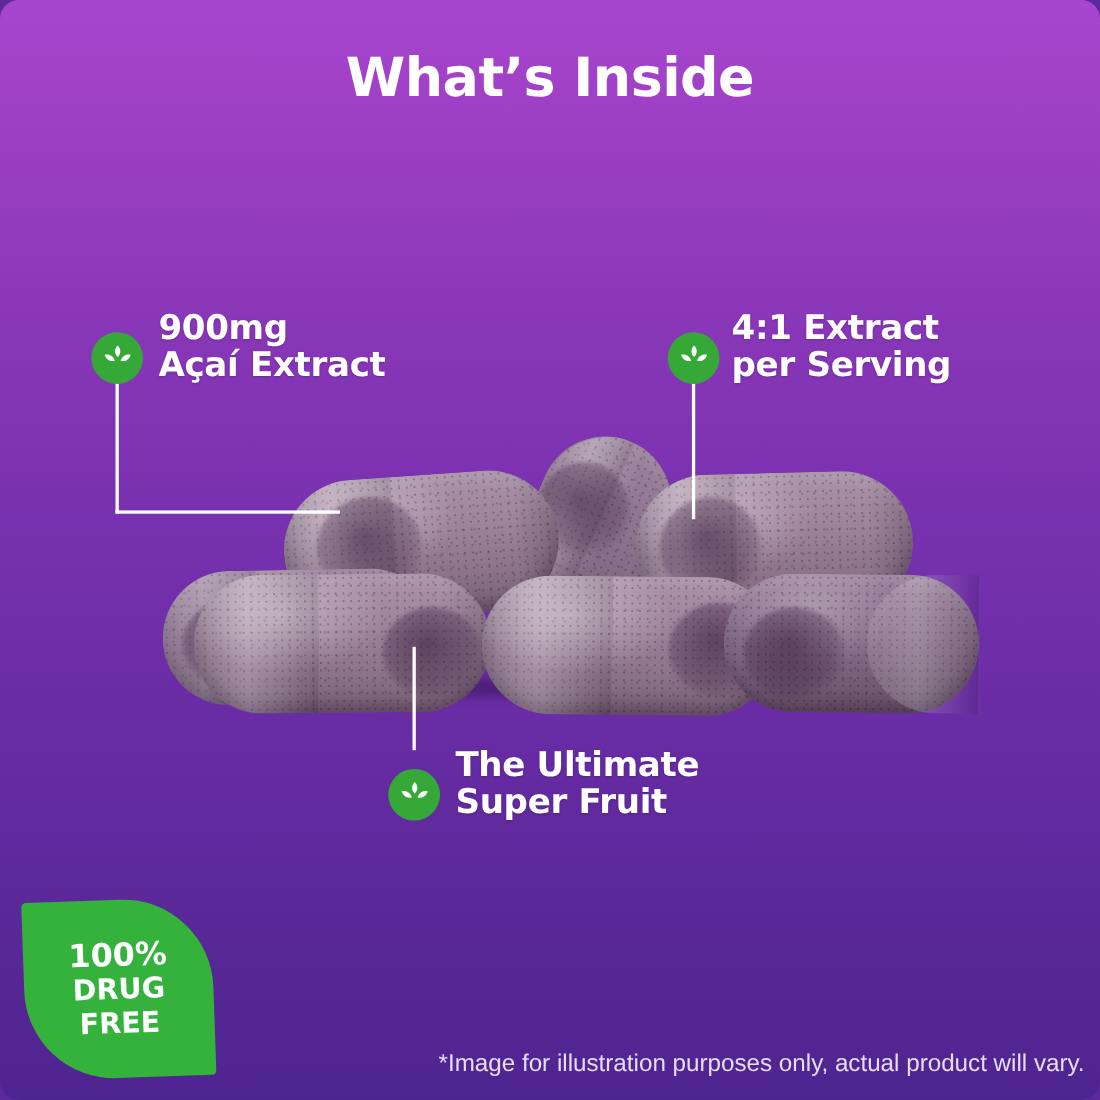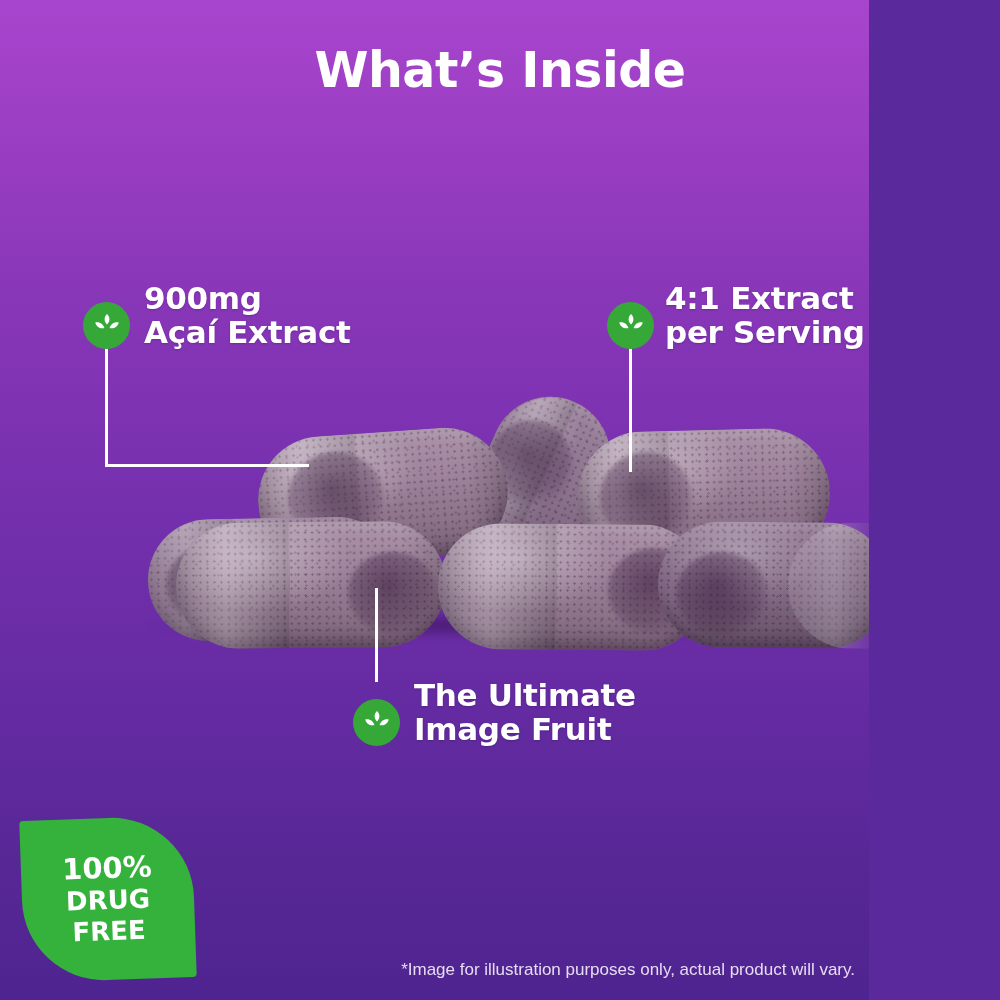--- a/index.html
+++ b/index.html
@@ -3,22 +3,23 @@
 <meta charset="utf-8">
 <style>
   * { margin:0; padding:0; box-sizing:border-box; }
   html,body { width:1000px; height:1000px; }
   body {
     font-family:"Liberation Sans", sans-serif;
     overflow:hidden;
     background:#5a2a9c;
   }
   #stage {
-    position:relative; width:869px; height:1000px; overflow:hidden;
+    position:relative; width:1000px; height:1000px; overflow:hidden;
     background:linear-gradient(180deg,#a845ce 0%, #9c3fc4 12%, #8a37b9 28%, #7530ae 50%, #652ba2 70%, #582796 86%, #4e2490 100%);
+    border-radius:17px;
   }
 
   
   #title {
     position:absolute; top:42px; left:0; width:1000px;
     text-align:center; color:#ffffff;
     font-size:49px; font-weight:bold; letter-spacing:-0.5px;
     font-family:"DejaVu Sans", sans-serif;
   }
 
@@ -103,21 +104,21 @@
     color:#ffffff; font-family:"DejaVu Sans", sans-serif; font-weight:bold;
     line-height:1.02; text-align:center;
   }
   #drugfree .l1 { font-size:29px; }
   #drugfree .l2 { font-size:26px; margin-top:4px; }
   #drugfree .l3 { font-size:26px; margin-top:4px; }
 
   
   #footer {
     position:absolute; right:14px; bottom:20px;
-    color:#e7dcf2; font-size:17px; font-family:"Liberation Sans", sans-serif;
+    color:#e7dcf2; font-size:22px; font-family:"Liberation Sans", sans-serif;
   }
 </style>
 </head>
 <body>
 
 <div id="stage">
 
   <div id="title">What’s Inside</div>
 
   <div id="pile">
@@ -186,21 +187,21 @@
 
   <div class="callout" style="left:353px; top:678px;">
     <div class="badge">
       <svg width="30" height="30" viewBox="0 0 30 30" aria-hidden="true">
         <path fill="#ffffff" d="M15 3c3.2 3 3.2 7.4 0 10.6C11.8 10.4 11.8 6 15 3z"></path>
         <path fill="#ffffff" d="M3.2 11.4c4.3-1 8 1.3 9.2 5.6-4.3 1-8-1.3-9.2-5.6z"></path>
         <path fill="#ffffff" d="M26.8 11.4c-1.2 4.3-4.9 6.6-9.2 5.6 1.2-4.3 4.9-6.6 9.2-5.6z"></path>
       </svg>
     </div>
     <div class="ctext">The Ultimate
-Image Fruit</div>
+Super Fruit</div>
   </div>
 
   <div id="drugfree">
     <div class="l1">100%</div>
     <div class="l2">DRUG</div>
     <div class="l3">FREE</div>
   </div>
 
   <div id="footer">*Image for illustration purposes only, actual product will vary.</div>
 

